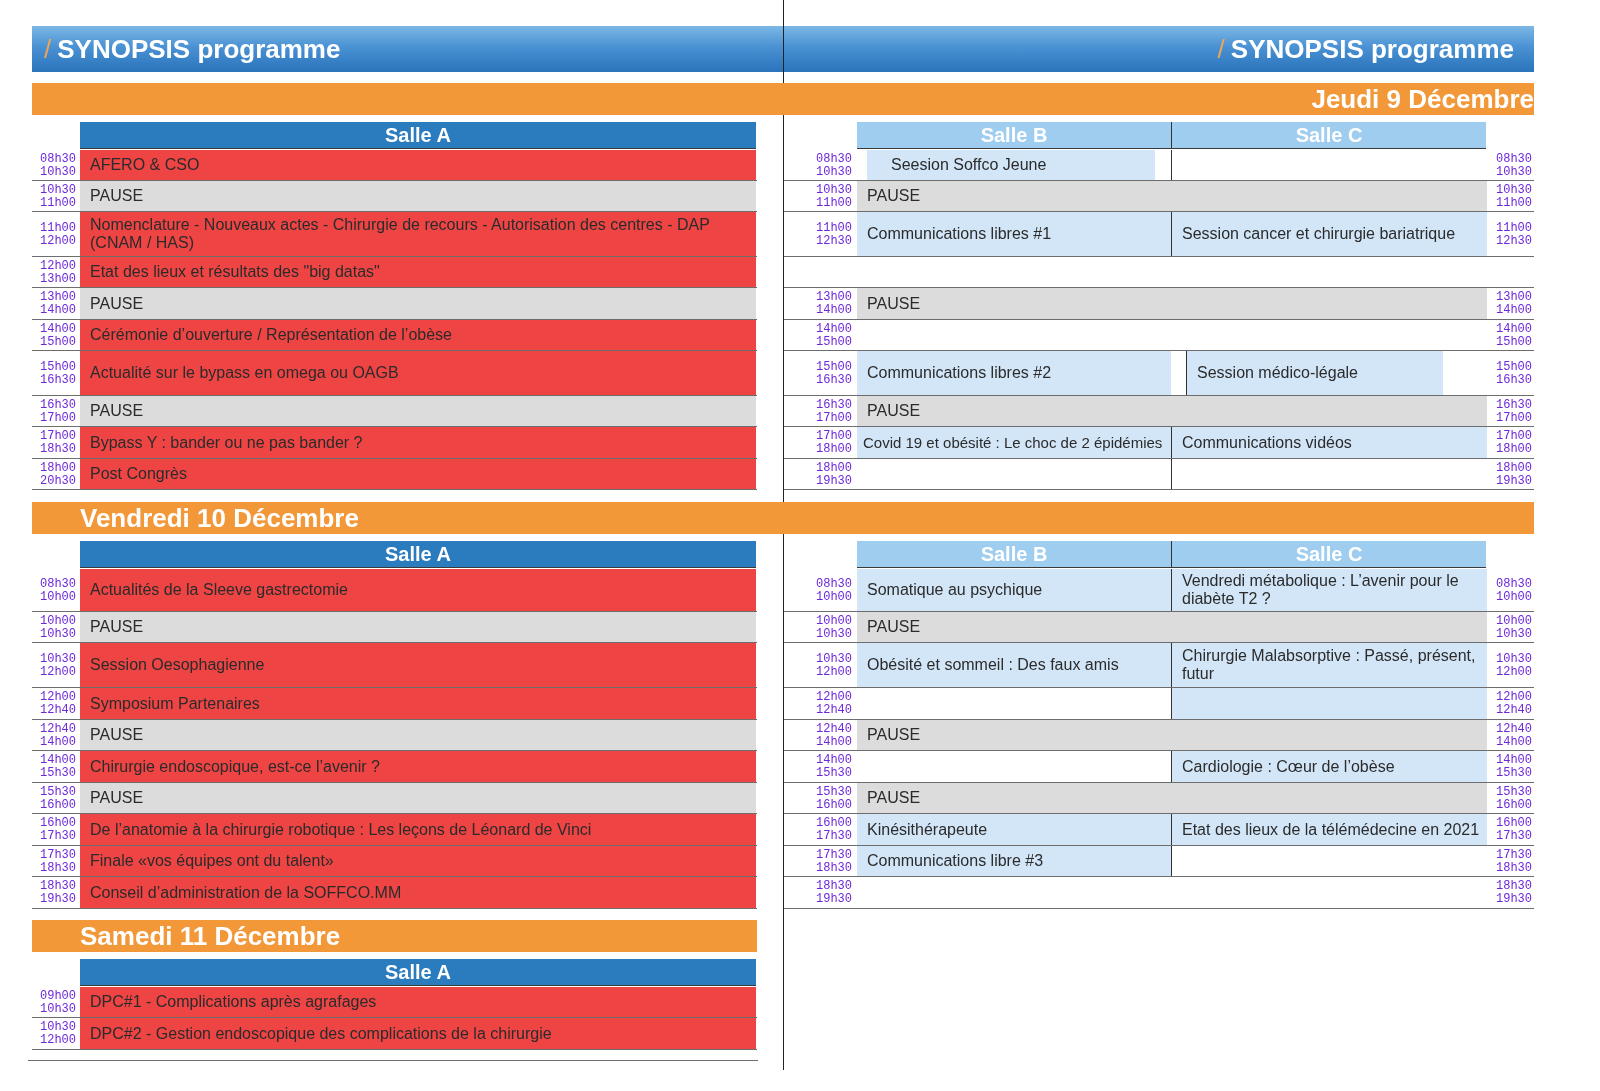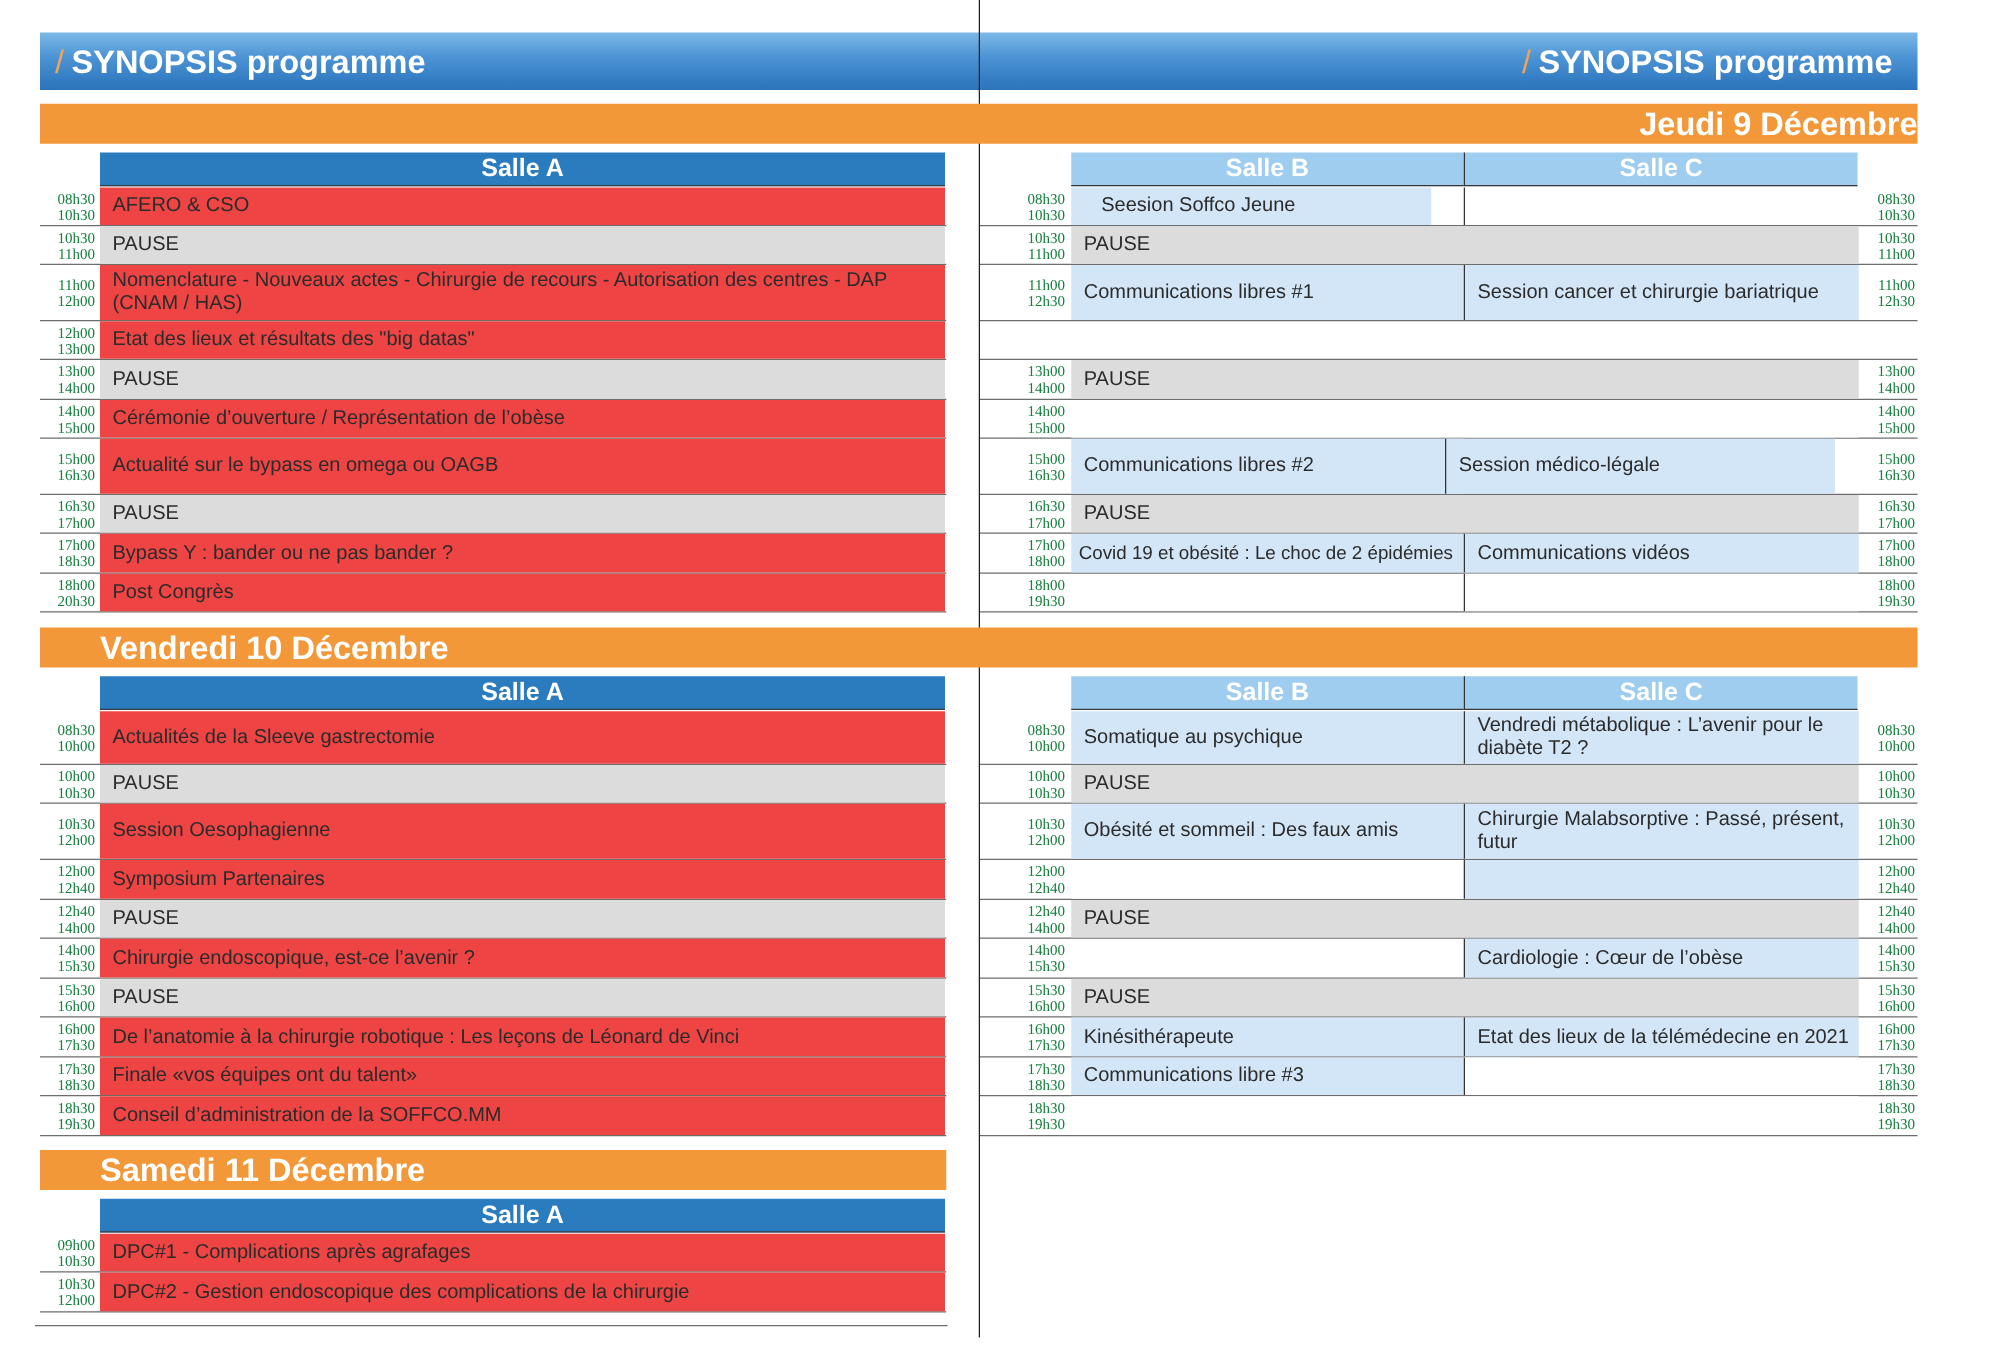--- a/index.html
+++ b/index.html
@@ -17,22 +17,22 @@
 
   .day { position: absolute; height: 32px; background: #f39839; color: #fff;
     font-weight: bold; font-size: 26px; line-height: 32px; padding-left: 48px; }
 
   .salle-head { position: absolute; height: 27px; color: #fff; font-weight: bold;
     font-size: 20px; line-height: 27px; text-align: center; border-bottom: 1px solid #3a3a3a; }
   .salle-a { background: #2b7bbf; }
   .salle-bc { background: #9fcdf0; }
 
   .row { position: absolute; border-bottom: 1.5px solid #6d6d6d; }
-  .time { position: absolute; font-family: Liberation Serif, serif;
-    font-size: 12px; line-height: 13px; color: #15803d; text-align: right; width: 44px; }
+  .time { position: absolute; font-family: Liberation Mono, monospace;
+    font-size: 12px; line-height: 13px; color: #6d28d9; text-align: right; width: 44px; }
   .time span { display: block; }
   .cell { position: absolute; top: 0; bottom: 0; display: flex; align-items: center;
     padding-left: 10px; padding-right: 6px; font-size: 16px; line-height: 18px; color: #2b2b2b; }
   .c-a { background: #ef4444; }
   .c-pause { background: #dcdcdc; }
   .c-light { background: #d3e6f8; }
   .c-white { background: #ffffff; }
   .vdiv { border-left: 1px solid #333; }
 </style>
 </head>
@@ -124,21 +124,21 @@
     </div>
     <div class="row" style="left:784px;top:150px;width:750px;height:31px;">
       <div class="time" style="left:24px;top:2.5px;">
         <span>08h30</span>
         <span>10h30</span>
       </div>
       <div class="time" style="left:704px;top:2.5px;">
         <span>08h30</span>
         <span>10h30</span>
       </div>
-      <div class="cell c-light" style="left:73px;width:288px;padding-left:24px;">Seesion Soffco Jeune</div>
+      <div class="cell c-light" style="left:83px;width:288px;padding-left:24px;">Seesion Soffco Jeune</div>
       <div class="cell c-white vdiv" style="left:387px;width:316px;"></div>
     </div>
     <div class="row" style="left:784px;top:181px;width:750px;height:31px;">
       <div class="time" style="left:24px;top:2.5px;">
         <span>10h30</span>
         <span>11h00</span>
       </div>
       <div class="time" style="left:704px;top:2.5px;">
         <span>10h30</span>
         <span>11h00</span>
@@ -184,21 +184,21 @@
     <div class="row" style="left:784px;top:351px;width:750px;height:45px;">
       <div class="time" style="left:24px;top:9.5px;">
         <span>15h00</span>
         <span>16h30</span>
       </div>
       <div class="time" style="left:704px;top:9.5px;">
         <span>15h00</span>
         <span>16h30</span>
       </div>
       <div class="cell c-light" style="left:73px;width:314px;">Communications libres #2</div>
-      <div class="cell c-light vdiv" style="left:372px;width:312px;">Session médico-légale</div>
+      <div class="cell c-light vdiv" style="left:402px;width:257px;">Session médico-légale</div>
     </div>
     <div class="row" style="left:784px;top:396px;width:750px;height:31px;">
       <div class="time" style="left:24px;top:2.5px;">
         <span>16h30</span>
         <span>17h00</span>
       </div>
       <div class="time" style="left:704px;top:2.5px;">
         <span>16h30</span>
         <span>17h00</span>
       </div>

